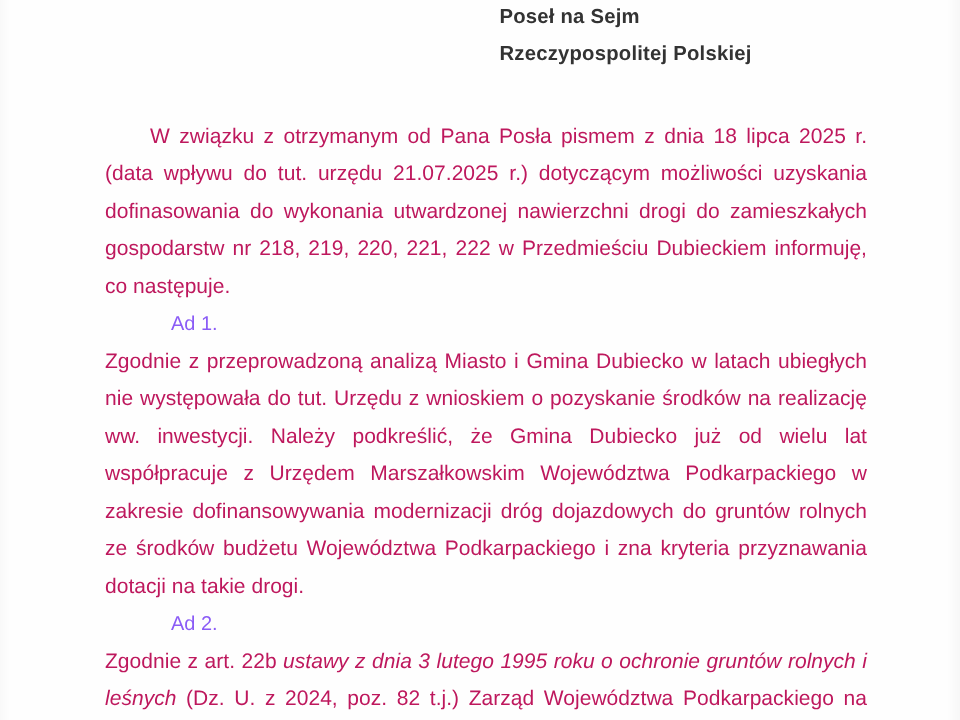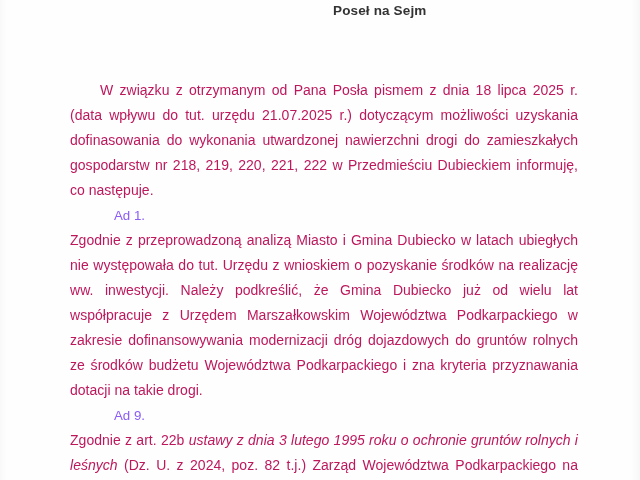--- a/index.html
+++ b/index.html
@@ -96,29 +96,30 @@
 </style>
 </head>
 <body>
 
 <div id="page">
 
   <div id="scan-noise"></div>
 
   <div id="letterhead">
     <div class="lh-line">Poseł na Sejm</div>
+    <div class="lh-line">Rzeczypospolitej Polskiej</div>
   </div>
 
   <div id="body-text">
 
     <p class="para indent no-stretch">W związku z otrzymanym od Pana Posła pismem z dnia 18 lipca 2025 r. (data wpływu do tut. urzędu 21.07.2025 r.) dotyczącym możliwości uzyskania dofinasowania do wykonania utwardzonej nawierzchni drogi do zamieszkałych gospodarstw nr 218, 219, 220, 221, 222 w Przedmieściu Dubieckiem informuję, co następuje.</p>
 
     <p class="label-line">Ad 1.</p>
 
     <p class="para no-stretch">Zgodnie z przeprowadzoną analizą Miasto i Gmina Dubiecko w latach ubiegłych nie występowała do tut. Urzędu z wnioskiem o pozyskanie środków na realizację ww. inwestycji. Należy podkreślić, że Gmina Dubiecko już od wielu lat współpracuje z Urzędem Marszałkowskim Województwa Podkarpackiego w zakresie dofinansowywania modernizacji dróg dojazdowych do gruntów rolnych ze środków budżetu Województwa Podkarpackiego i zna kryteria przyznawania dotacji na takie drogi.</p>
 
-    <p class="label-line">Ad 9.</p>
+    <p class="label-line">Ad 2.</p>
 
     <p class="para no-stretch"><span>Zgodnie z art. 22b </span><span class="ital">ustawy z dnia 3 lutego 1995 roku o ochronie gruntów rolnych i leśnych</span><span> (Dz. U. z 2024, poz. 82 t.j.) Zarząd Województwa Podkarpackiego na wyodrębnionym rachunku bankowym gromadzi dochody budżetu województwa związane z wyłączeniem gruntów z produkcji rolniczej, które zgodnie z art. 22c ustawy przeznaczane są na finansowanie zadań związanych z ochroną gruntów rolnych,</span></p>
 
   </div>
 
 </div>
 
 </body></html>

